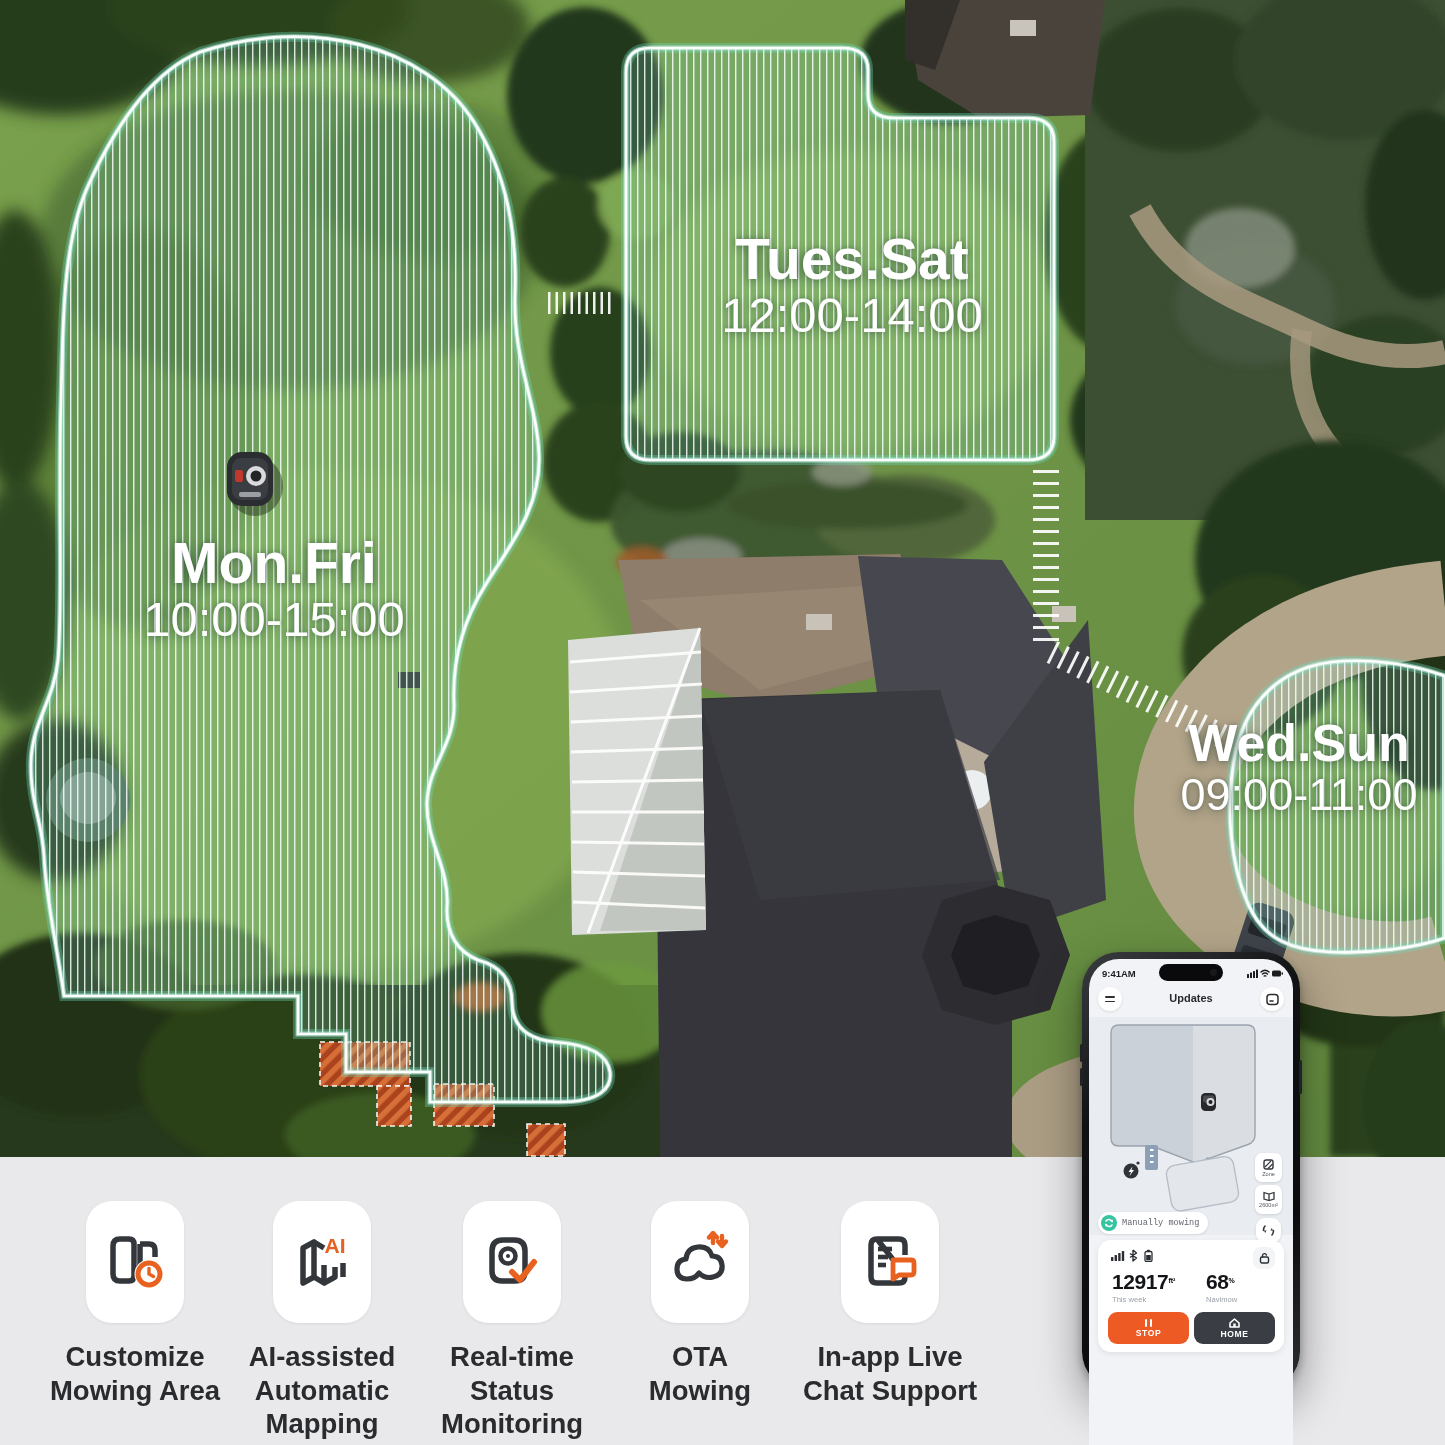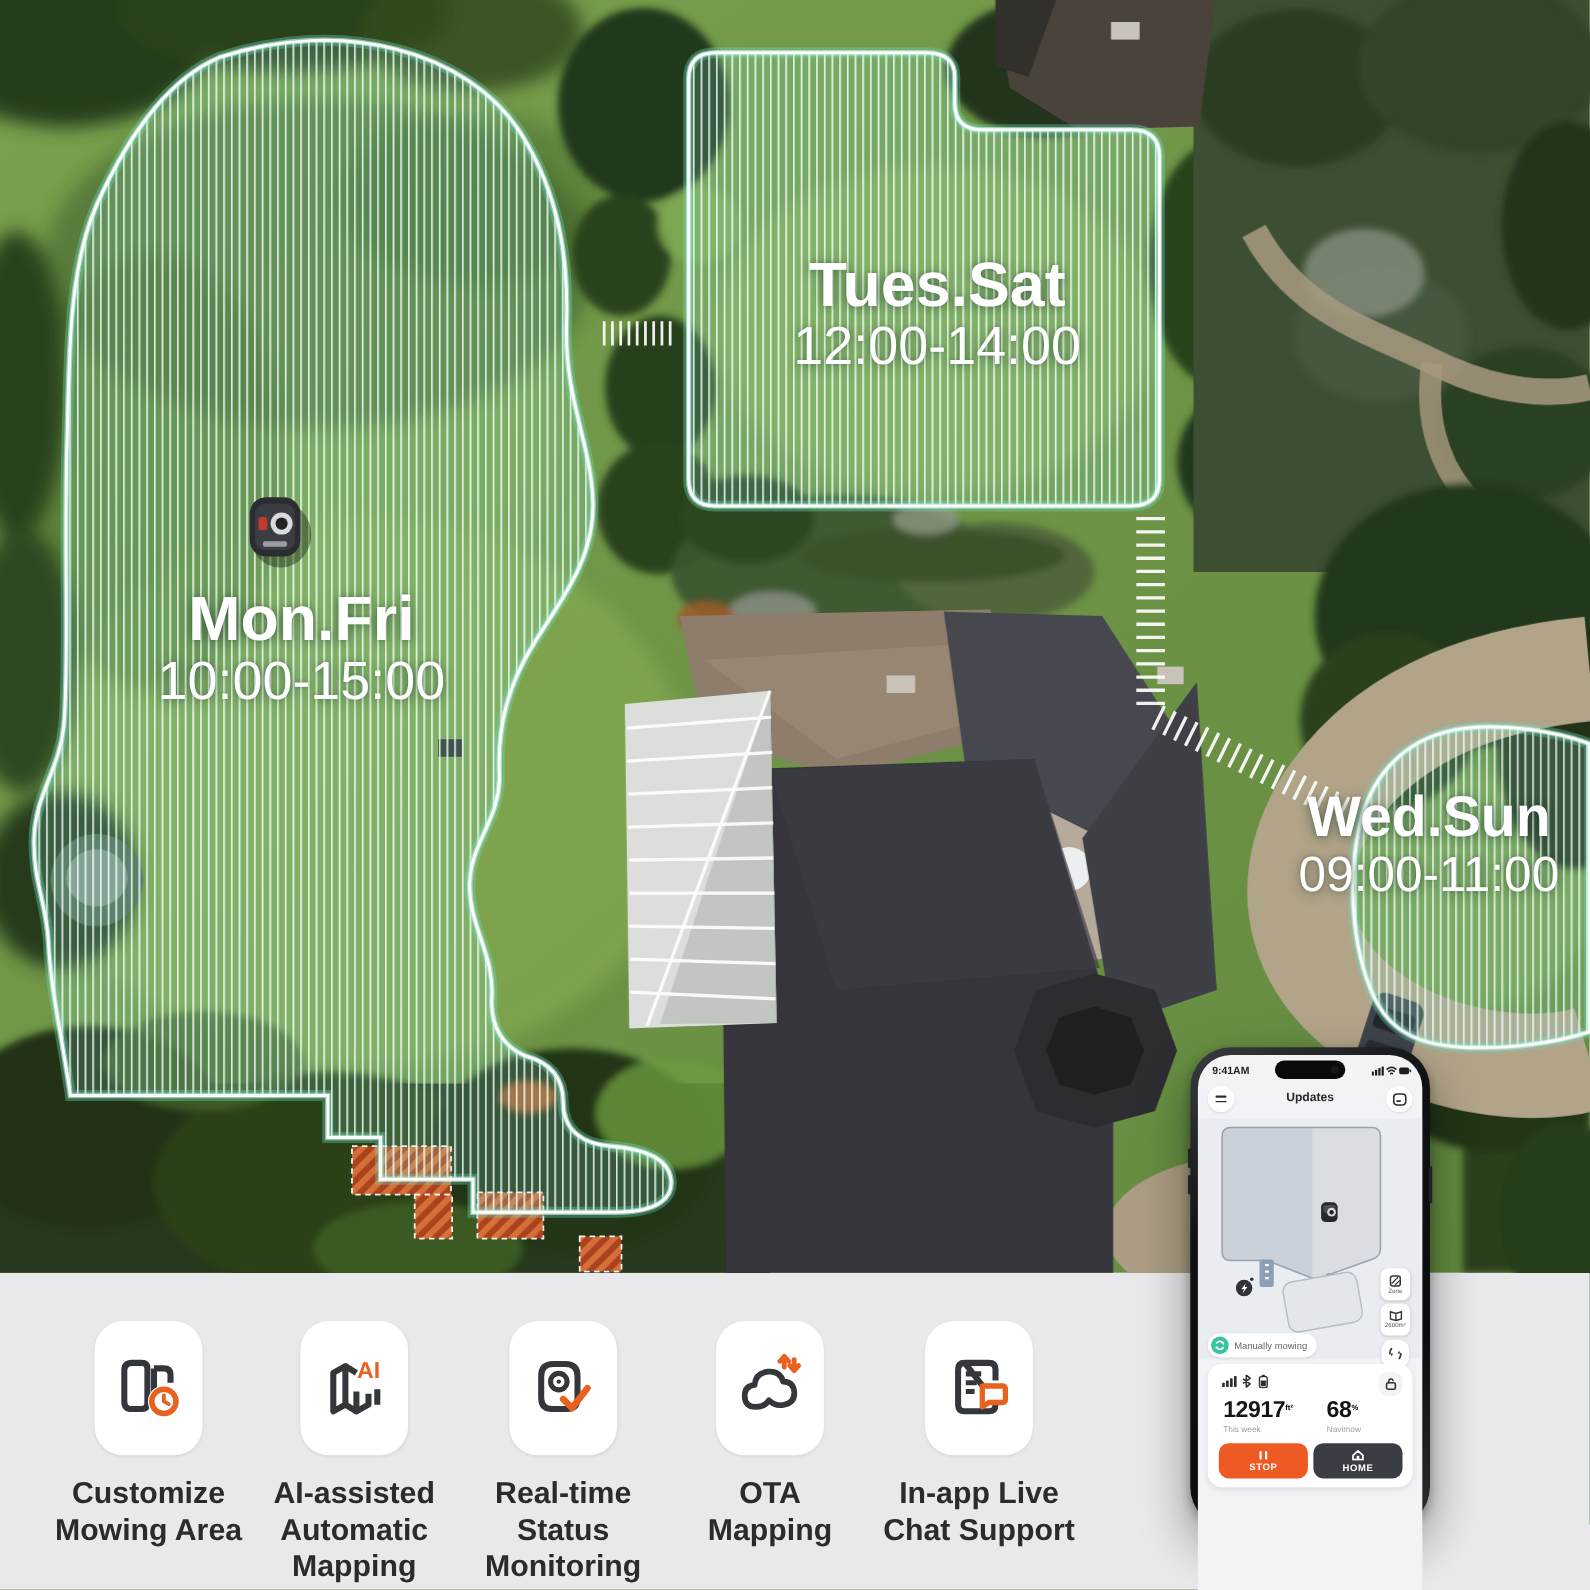--- a/index.html
+++ b/index.html
@@ -42,21 +42,21 @@
   .ph-title{position:absolute;left:0;right:0;top:33px;text-align:center;font-size:11px;
       font-weight:700;color:#27292c;}
   .ph-map{position:absolute;left:0;top:58px;width:204px;height:218px;background:#e9ecf0;}
   .chip{position:absolute;background:#fff;border-radius:7px;box-shadow:0 1px 3px rgba(0,0,0,.12);
       display:flex;flex-direction:column;align-items:center;justify-content:center;color:#4d5158;}
   .chip-label{font-size:5.6px;margin-top:1px;color:#55595f;}
   .pill{position:absolute;left:9px;top:253px;height:22px;background:#fff;border-radius:11px;
       box-shadow:0 1px 3px rgba(0,0,0,.10);display:flex;align-items:center;padding:0 9px 0 3px;}
   .pill-ic{width:16px;height:16px;border-radius:50%;background:#35c4a0;display:flex;align-items:center;
       justify-content:center;margin-right:5px;}
-  .pill-text{font-size:8.6px;color:#62666e;}
+  .pill-text{font-size:8.6px;color:#62666e;font-family:Liberation Mono, monospace;}
   .ph-card{position:absolute;left:9px;top:281px;width:186px;height:112px;background:#fff;
       border-radius:13px;box-shadow:0 2px 6px rgba(0,0,0,.08);}
   .stat-val{font-size:21px;font-weight:700;color:#141518;letter-spacing:-.4px;text-align:center;}
   .stat-unit{font-size:7px;font-weight:700;vertical-align:super;}
   .stat-cap{font-size:7.6px;color:#9aa0a8;margin-top:1px;}
   .ph-btn{position:absolute;top:72px;width:81px;height:32px;border-radius:9px;display:flex;
       flex-direction:column;align-items:center;justify-content:center;color:#fff;cursor:pointer;}
   .ph-btn-label{font-size:8.6px;font-weight:700;letter-spacing:.6px;margin-top:1px;}
   .pause-bars{display:flex;gap:2.5px;}
   .pause-bars span{display:block;width:2.6px;height:8px;background:#fff;border-radius:1px;}
@@ -346,21 +346,21 @@
     <div class="feature" style="left:600px;">
       <div class="tile">
         <svg width="62" height="62" viewBox="0 0 62 62">
           <path d="M18,48 Q8,48 8,38 Q8,29 17,28 Q18,17 29,16 Q40,15 43,25 Q52,25 53,34 Q54,44 44,46
                    Q36,48 30,42 Q26,48 18,48 Z" fill="none" stroke="#33363b" stroke-width="5.2" stroke-linejoin="round"></path>
           <path d="M44,12 L44,3 M40,6.5 L44,2 L48,6.5" fill="none" stroke="#e8611f" stroke-width="4.4" stroke-linecap="round" stroke-linejoin="round"></path>
           <path d="M53,5 L53,14 M49,10.5 L53,15 L57,10.5" fill="none" stroke="#e8611f" stroke-width="4.4" stroke-linecap="round" stroke-linejoin="round"></path>
         </svg>
       </div>
       <div class="feature-label">OTA
-Mapping</div>
+Mowing</div>
     </div>
 
     <div class="feature" style="left:790px;">
       <div class="tile">
         <svg width="62" height="62" viewBox="0 0 62 62">
           <path d="M18,8 L40,8 Q46,8 46,14 L46,24 M46,44 L46,46 Q46,52 40,52 L18,52 Q12,52 12,46 L12,14 Q12,8 18,8 Z" fill="none" stroke="#33363b" stroke-width="5.5" stroke-linejoin="round"></path>
           <line x1="19" y1="18" x2="33" y2="18" stroke="#33363b" stroke-width="4.6"></line>
           <line x1="19" y1="26" x2="29" y2="26" stroke="#33363b" stroke-width="4.6"></line>
           <line x1="19" y1="34" x2="27" y2="34" stroke="#33363b" stroke-width="4.6"></line>
           <path d="M34,29 L52,29 Q55,29 55,32 L55,41 Q55,44 52,44 L40,44 L34,48 L34,32 Q34,29 36,29 Z" fill="#ffffff" stroke="#e8611f" stroke-width="4.8" stroke-linejoin="round"></path>

